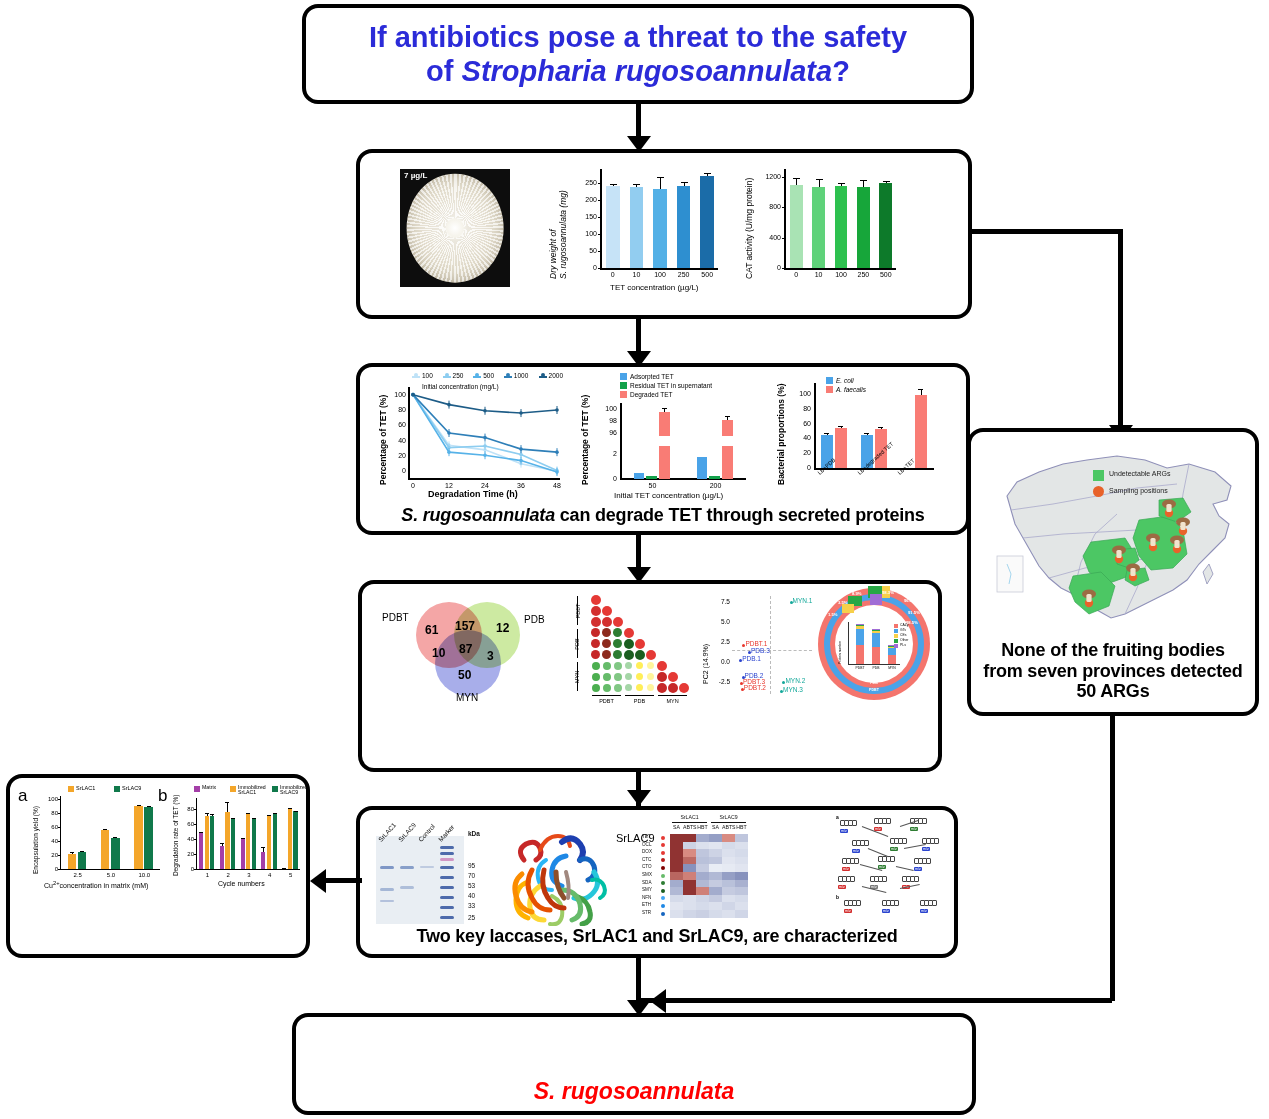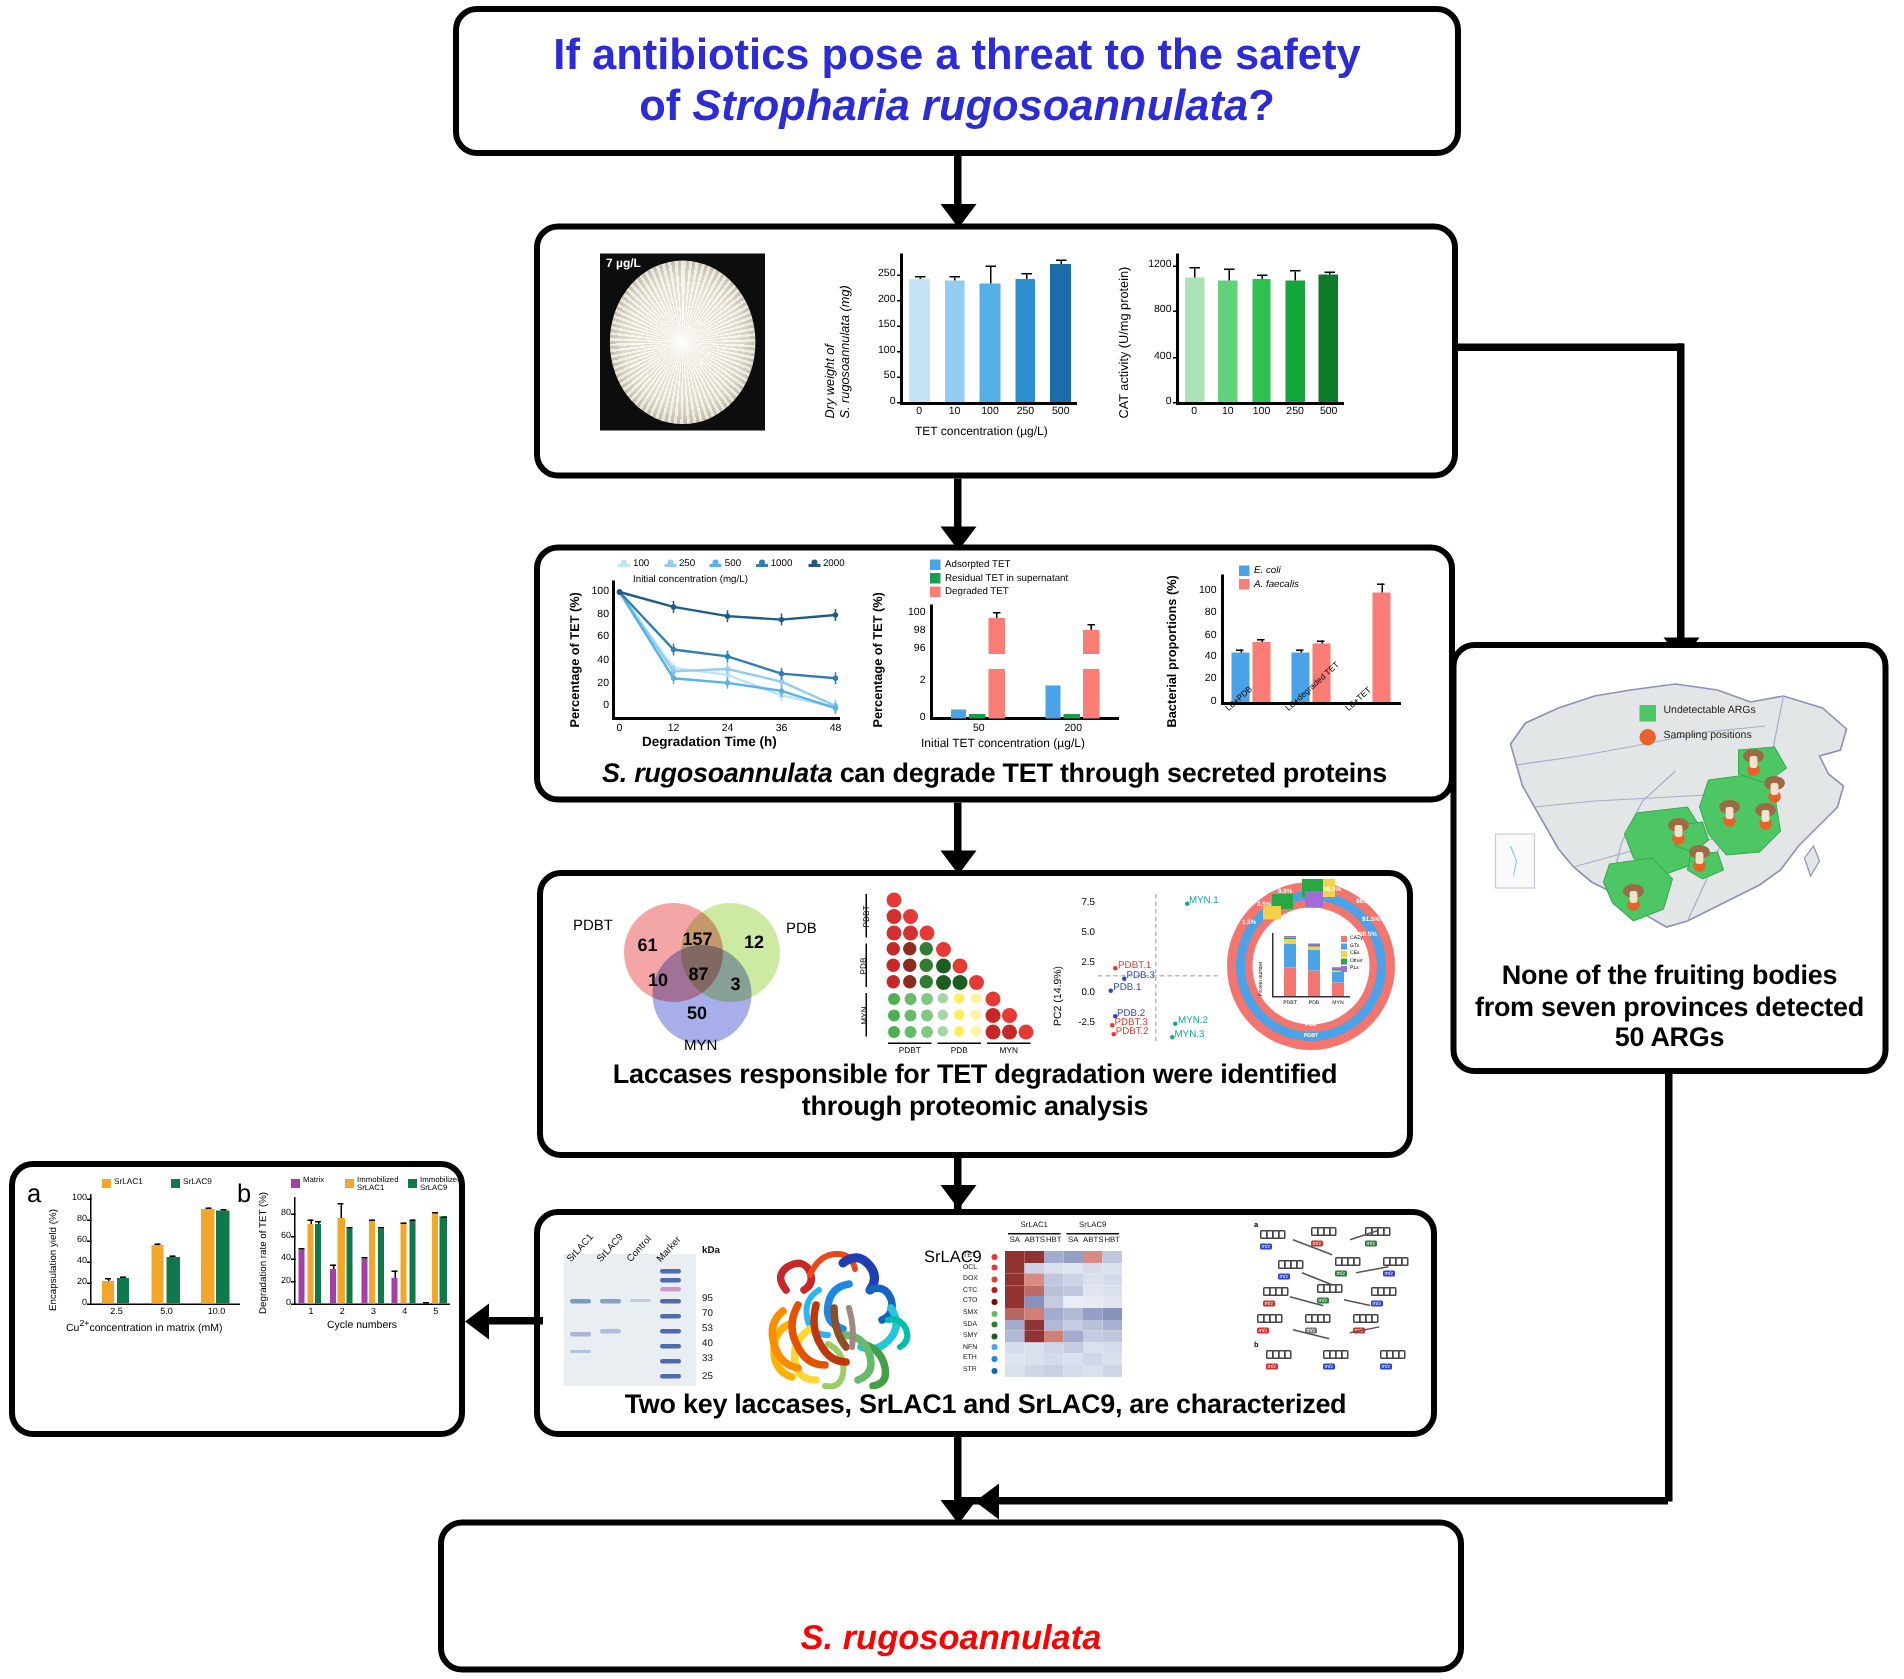--- a/index.html
+++ b/index.html
@@ -607,24 +607,20 @@
         <div style="position:absolute; left:82px; top:45px; font-size:3.4px; white-space:nowrap;">CEs</div>
         <div style="position:absolute; left:76px; top:51px; width:4px; height:3.5px; background:#28a745;"></div>
         <div style="position:absolute; left:82px; top:50px; font-size:3.4px; white-space:nowrap;">Other</div>
         <div style="position:absolute; left:76px; top:56px; width:4px; height:3.5px; background:#a06cd5;"></div>
         <div style="position:absolute; left:82px; top:55px; font-size:3.4px; white-space:nowrap;">PLs</div>
         <div style="position:absolute; left:44px; top:86px; width:24px; text-align:center; font-size:3.6px; color:#fff; font-weight:bold;">MYN</div>
         <div style="position:absolute; left:44px; top:93px; width:24px; text-align:center; font-size:3.6px; color:#fff; font-weight:bold;">PDB</div>
         <div style="position:absolute; left:44px; top:100px; width:24px; text-align:center; font-size:3.6px; color:#fff; font-weight:bold;">PDBT</div>
       </div>
 
-    <div class="caption" style="position:absolute; left:0; top:122px; width:100%; font-size:18px;">
-      <span>Laccases responsible for TET degradation were identified</span><br>
-      <span>through proteomic analysis</span>
-    </div>
   </div>
 
   <div class="conn vline" style="left:636px; top:772px; height:34px;"></div>
   <div class="arrow-down" style="left:627px; top:790px;"></div>
 
   <div class="box thick" style="left:967px; top:428px; width:292px; height:288px;">
     <svg id="map-svg" style="left:6px; top:6px;" width="280" height="200" viewBox="0 0 280 200">
         <path d="M34 72 L30 58 L40 44 L62 34 L86 26 L110 22 L140 18 L168 22 L190 30 L212 26 L238 34 L254 48 L250 62 L236 66 L242 78 L252 86 L248 100 L236 112 L222 126 L210 142 L196 152 L180 160 L164 168 L148 176 L134 180 L120 172 L112 160 L96 156 L84 150 L72 140 L62 128 L54 114 L46 100 L38 86 Z" fill="#e3e6e6" stroke="#8f90b8" stroke-width="1.1"></path>
         <path d="M34 72 L76 66 L120 58 L160 50 L200 46" fill="none" stroke="#a9aacb" stroke-width="0.8"></path>
         <path d="M96 156 L104 124 L118 96 L140 76" fill="none" stroke="#a9aacb" stroke-width="0.8"></path>

